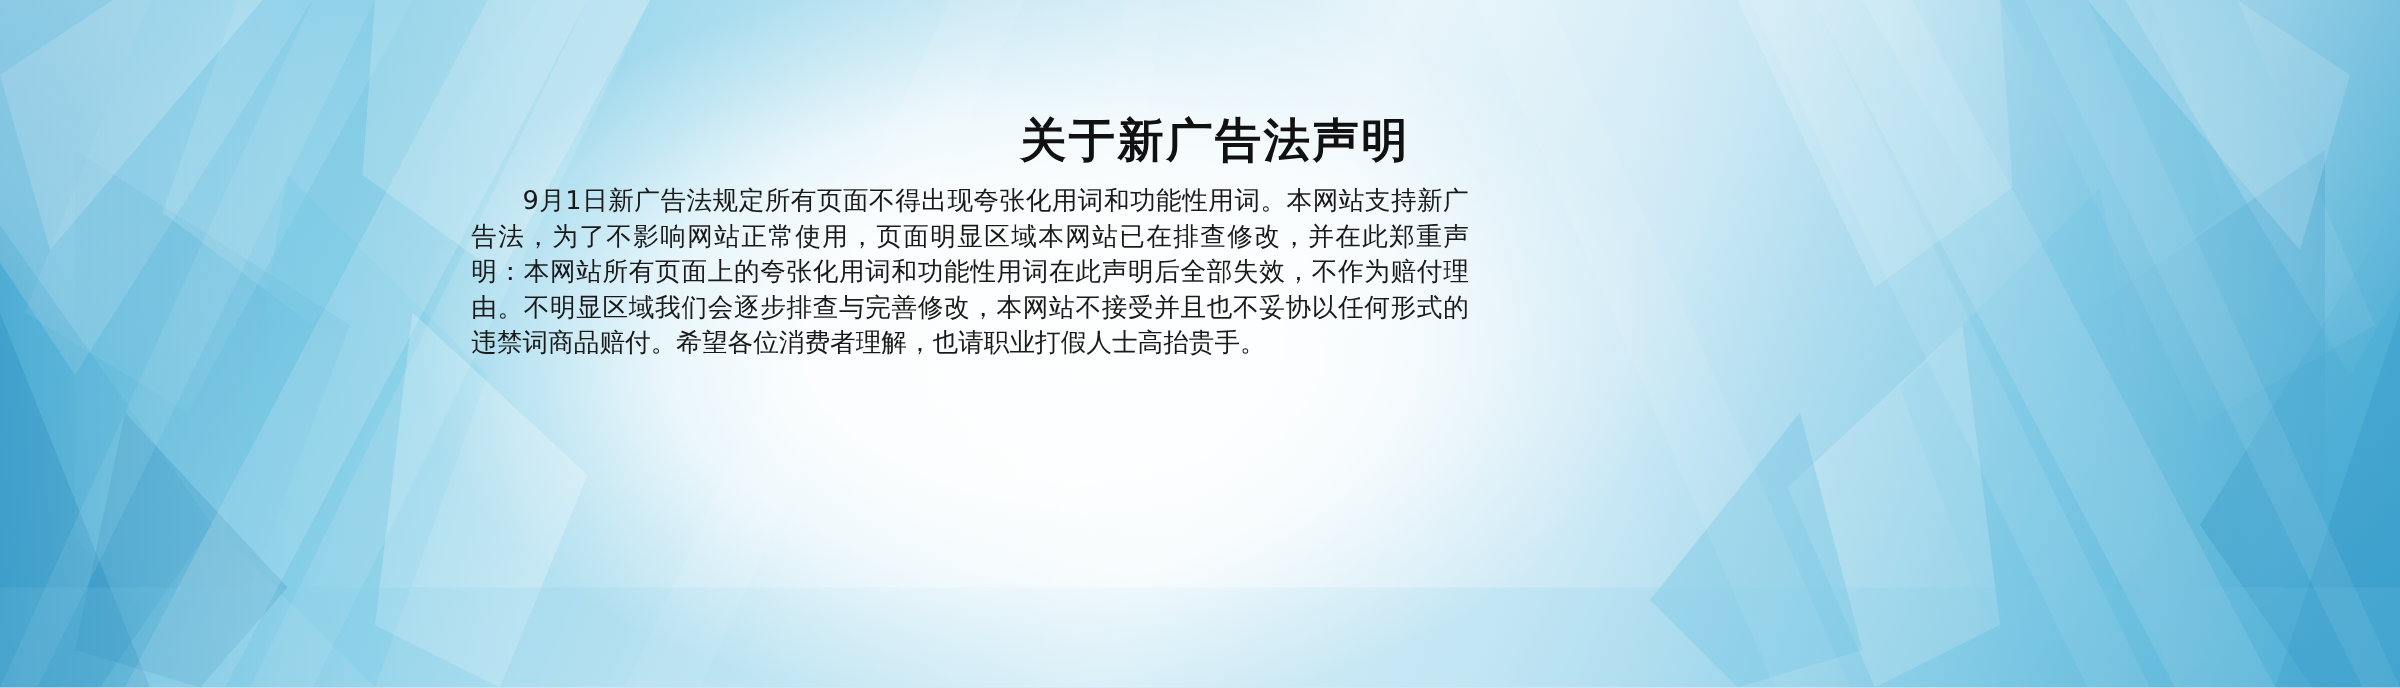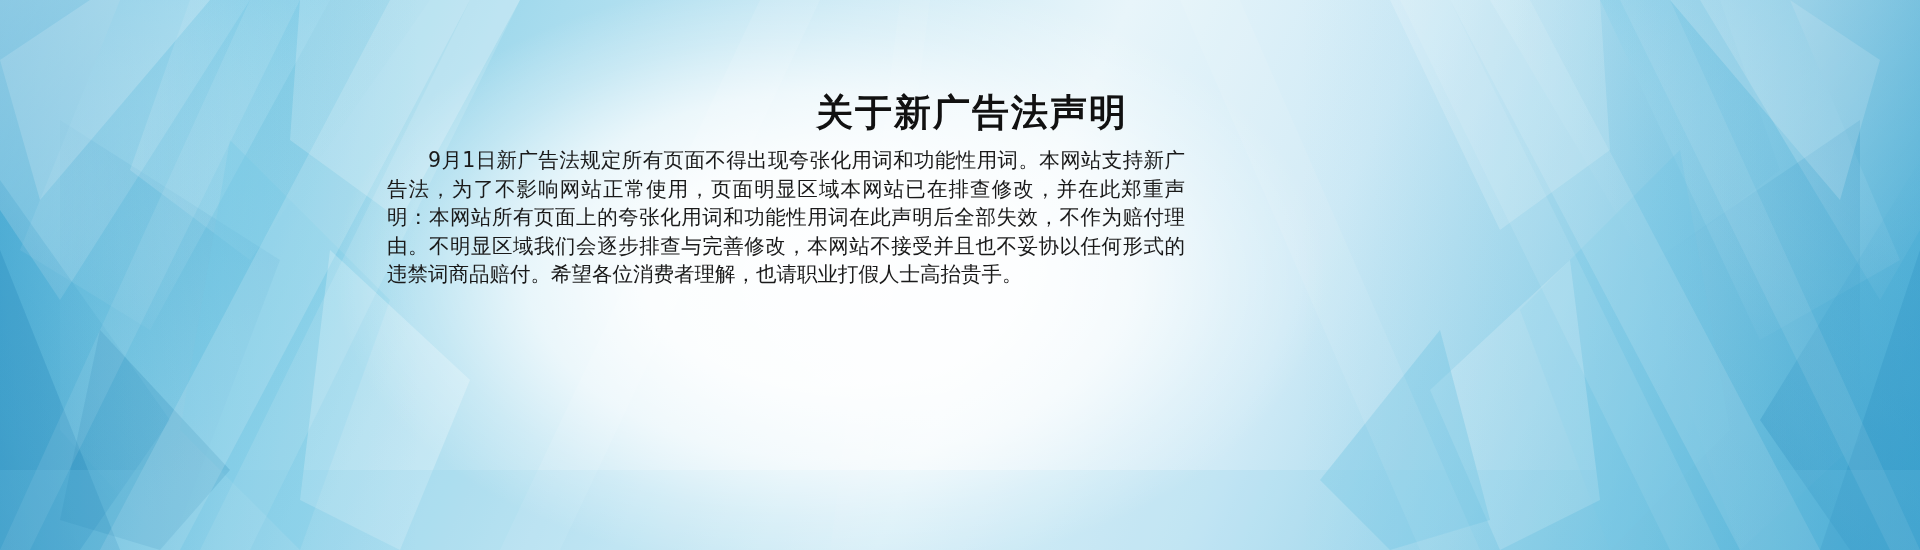--- a/index.html
+++ b/index.html
@@ -89,21 +89,20 @@
     position: absolute;
     left: 377px;
     top: 146px;
     width: 798px;
     font-size: 20.5px;
     line-height: 28.5px;
     color: #1a1a1a;
     text-align: justify;
     text-justify: inter-ideograph;
     font-family: "DejaVu Sans", "Liberation Sans", sans-serif;
-    margin-left: 10px;
   }
 
   .para {
     margin: 0;
   }
 
   .para-indent {
     text-indent: 2em;
   }
 </style>

